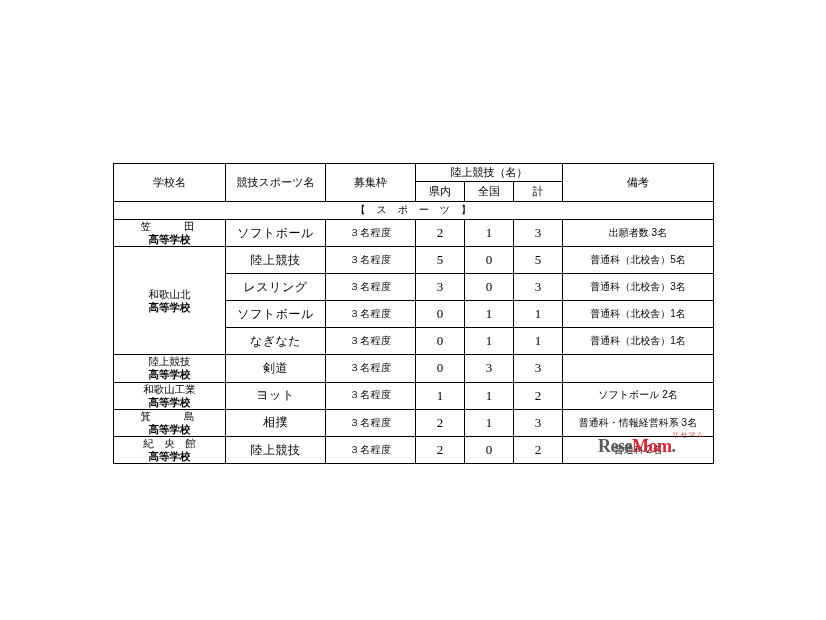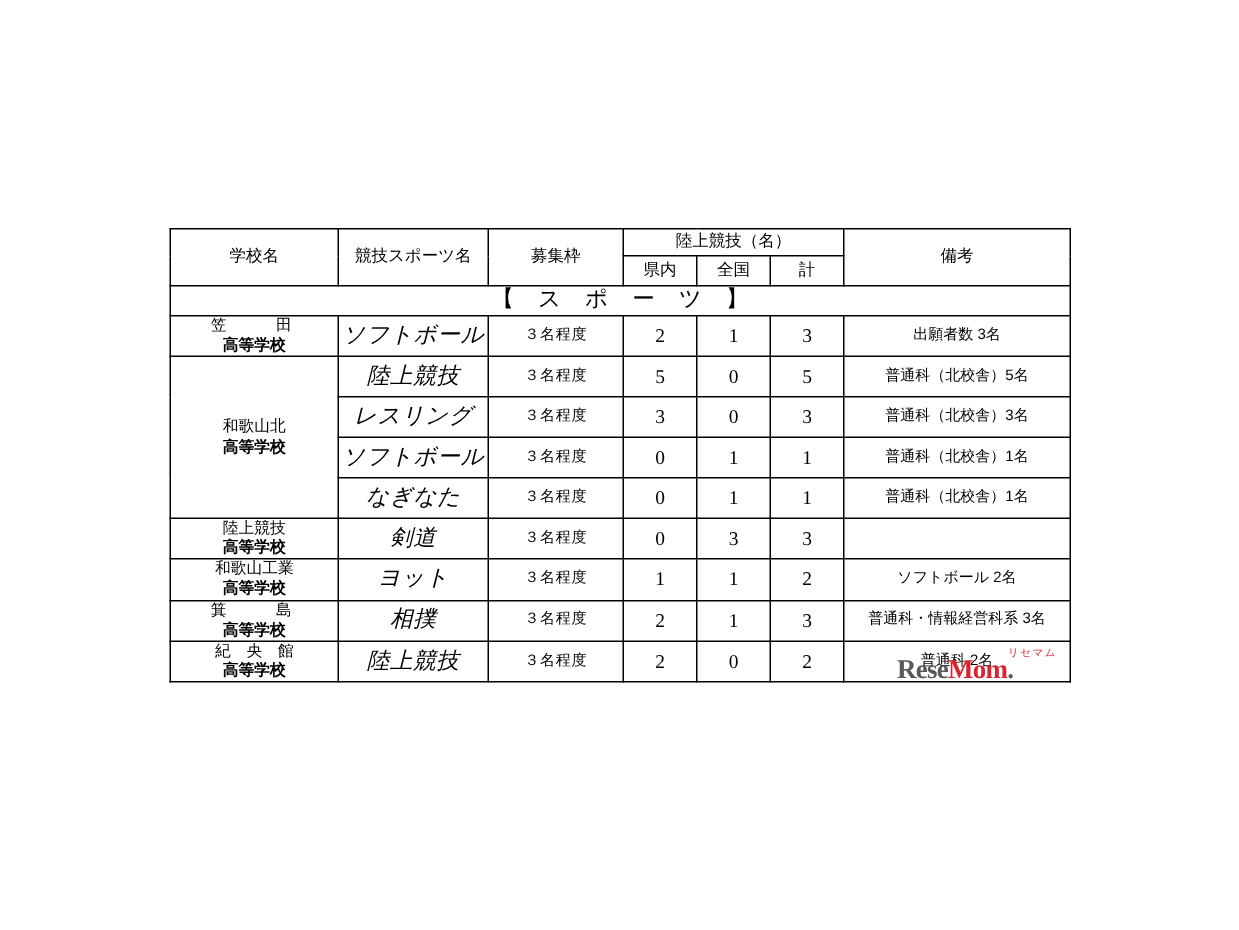--- a/index.html
+++ b/index.html
@@ -10,21 +10,21 @@
     width: 826px;
     height: 620px;
     background: #ffffff;
     font-family: "Liberation Sans", sans-serif;
     position: relative;
     overflow: hidden;
   }
   .sheet {
     position: absolute;
     left: 113px;
-    top: 152px;
+    top: 163px;
     width: 600px;
   }
   table.app-table {
     border-collapse: collapse;
     width: 600px;
     table-layout: fixed;
     font-size: 11px;
     color: #000;
   }
   table.app-table td, table.app-table th {
@@ -51,44 +51,43 @@
   }
   .hdr-group {
     height: 17px;
   }
   .row-cell {
     height: 26px;
     font-size: 11px;
   }
   .band-row td {
     height: 17px;
-    font-size: 15px;
+    font-size: 10px;
     letter-spacing: 0.5px;
   }
   .num {
     font-size: 13px;
     font-weight: bold;
     font-family: "Liberation Serif", serif;
   }
   .school {
     font-size: 10.5px;
     line-height: 1.3;
   }
   .school .l2 { display: block; font-weight: bold; }
   .note {
     font-size: 10px;
   }
   .quota {
     font-size: 10px;
     letter-spacing: 0.5px;
   }
   .sportname {
-    font-size: 15px;
+    font-size: 12px;
     letter-spacing: 0.5px;
-    font-style: italic;
   }
   .band-label {
     letter-spacing: 6px;
   }
   .spaced-school {
     letter-spacing: 4px;
   }
 
   
   .logo {

